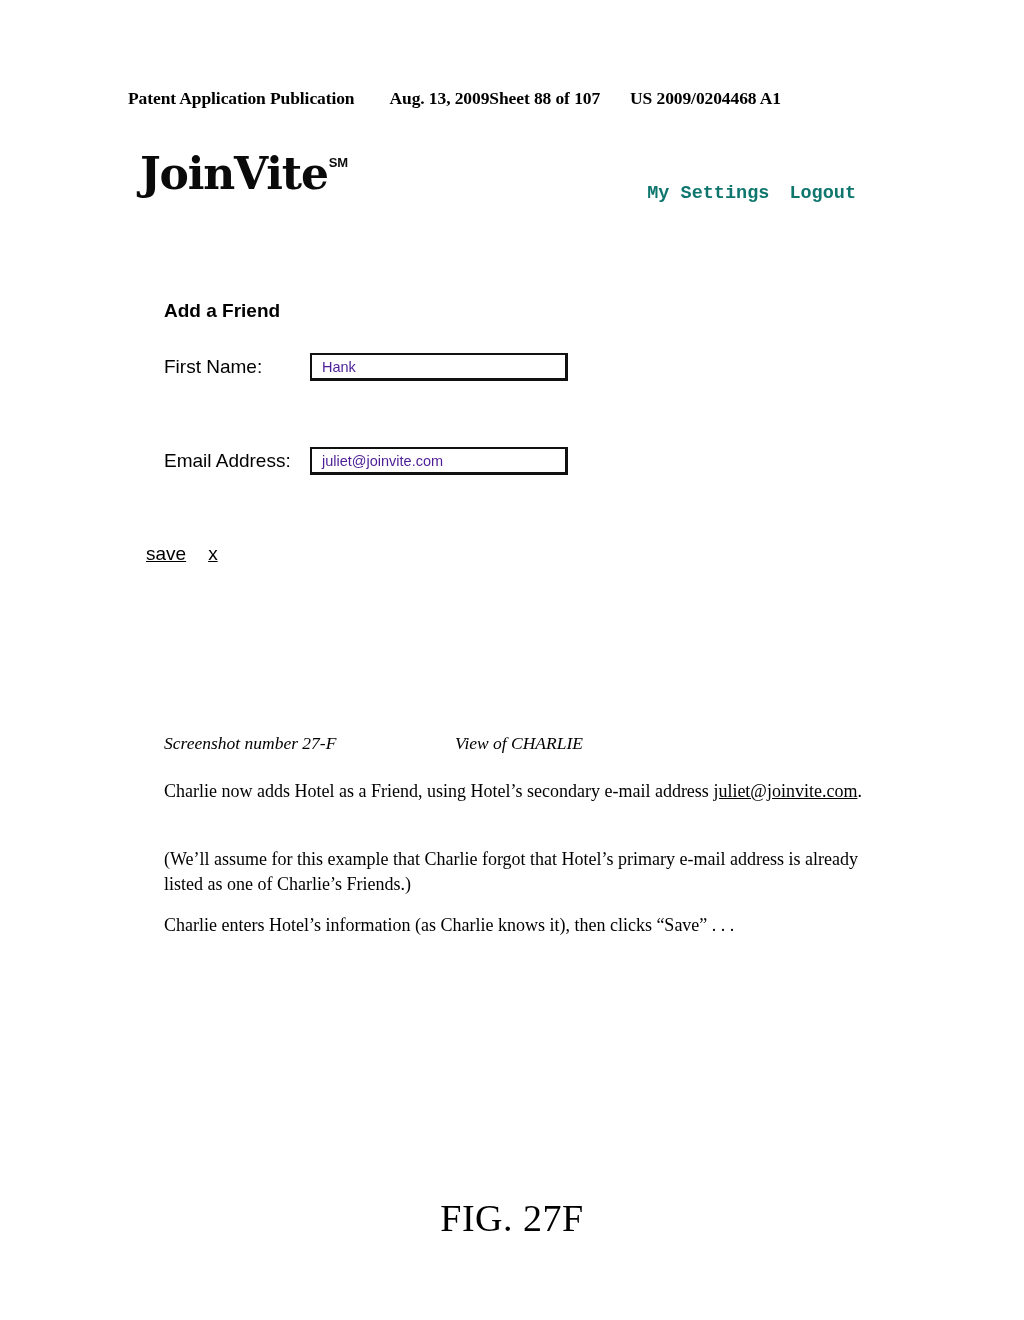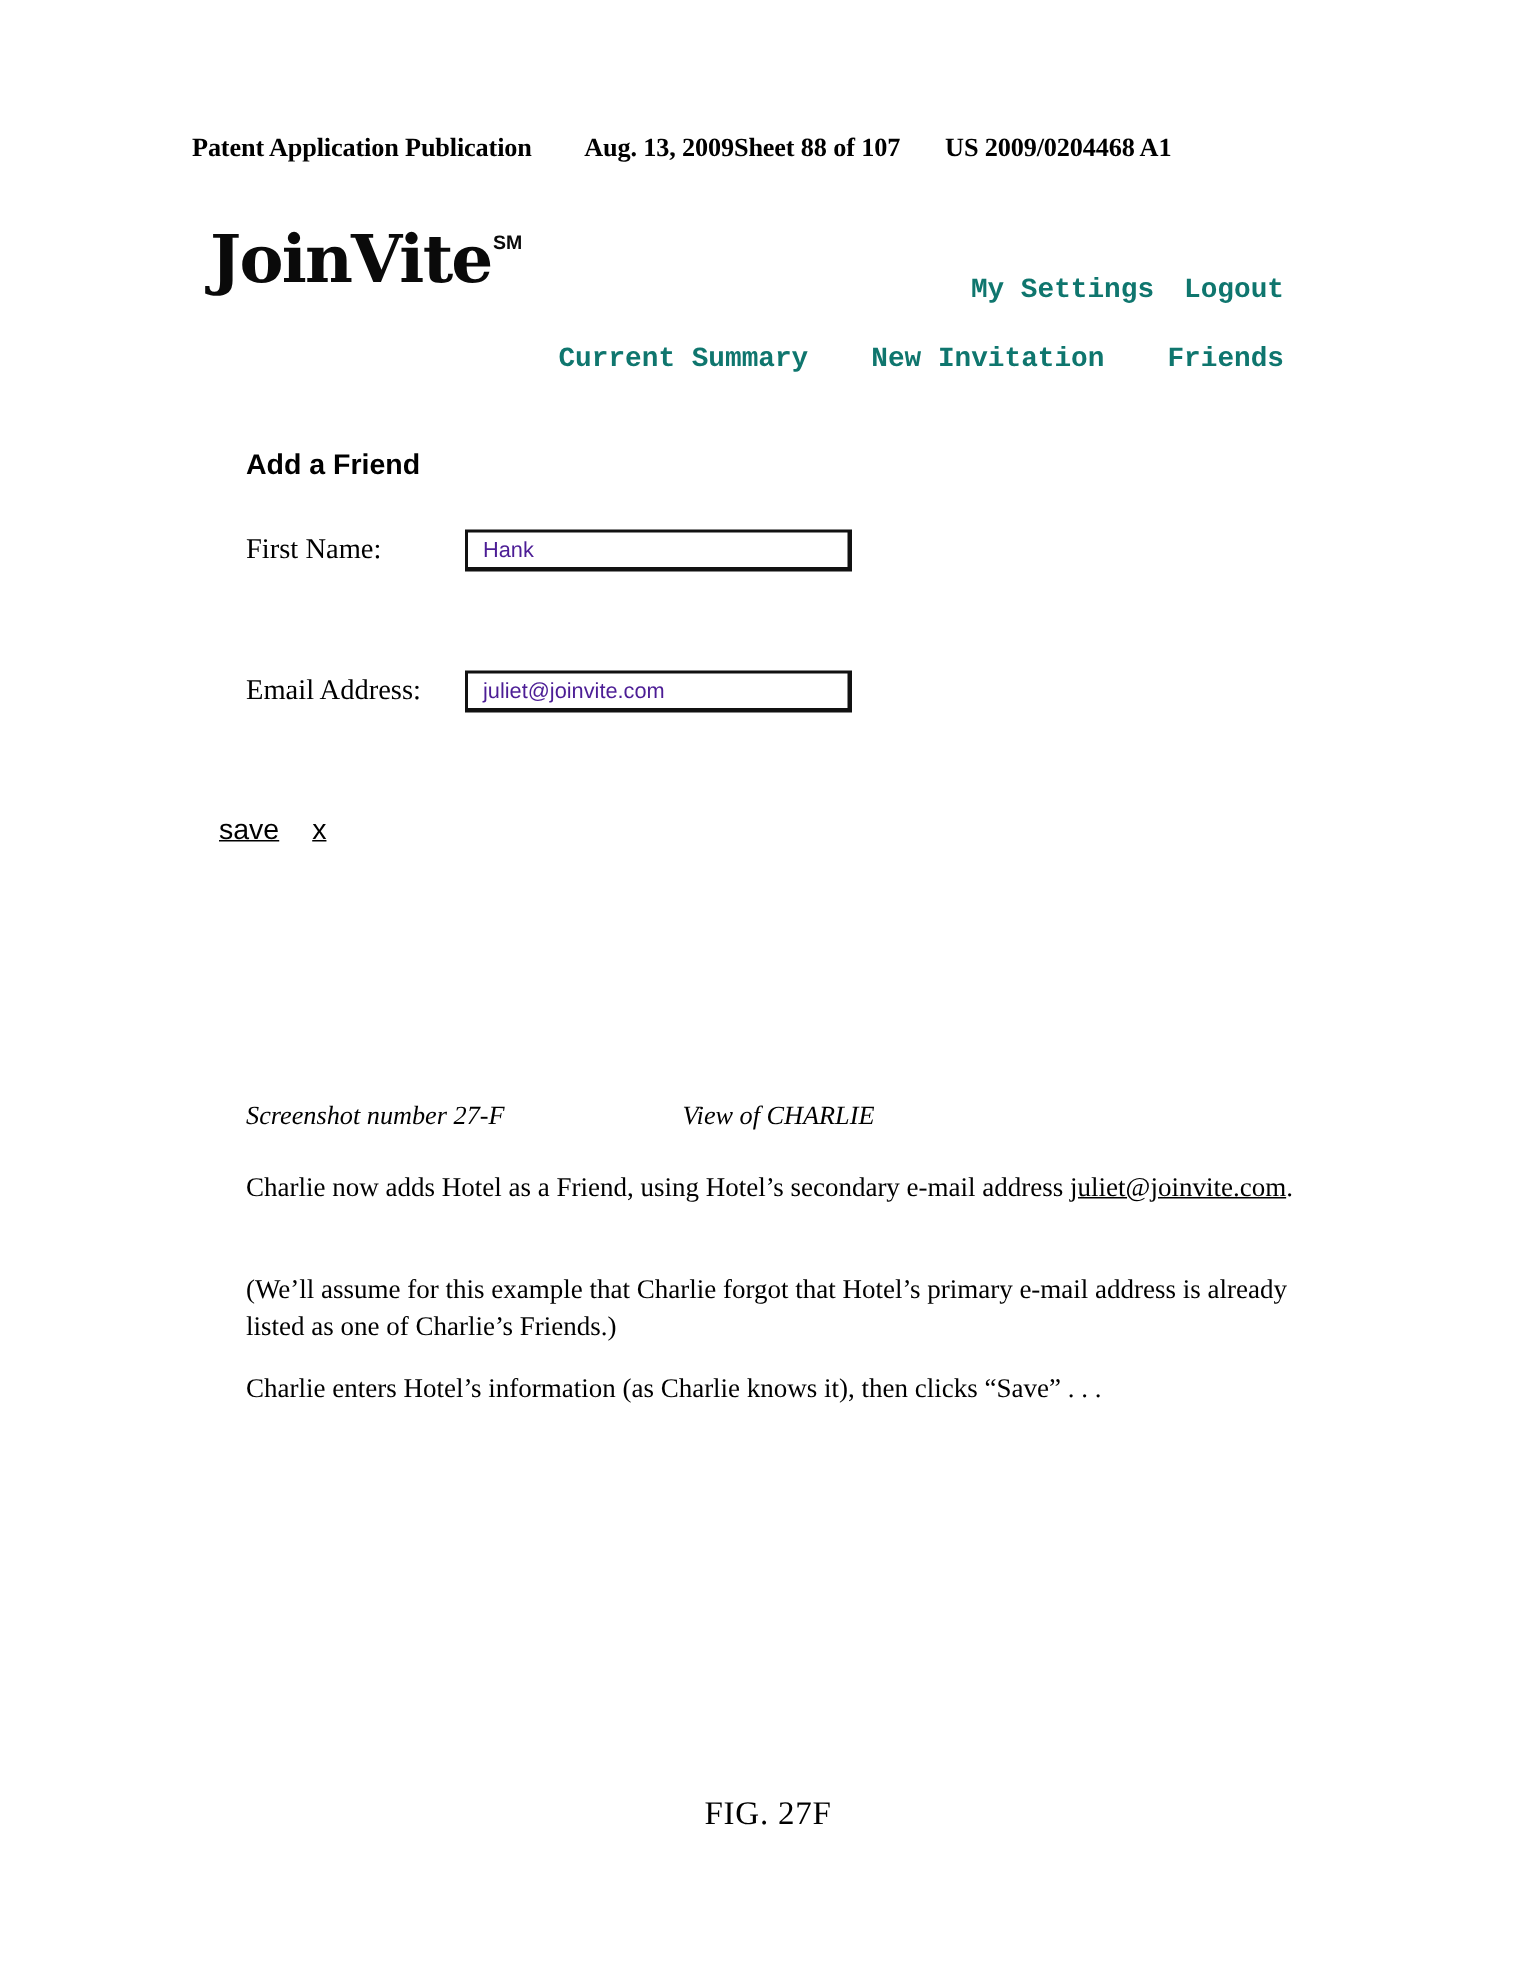--- a/index.html
+++ b/index.html
@@ -114,21 +114,21 @@
     height: 30px;
     display: flex;
     align-items: center;
     white-space: nowrap;
   }
   .field-row.r1 { top: 352px; }
   .field-row.r2 { top: 399px; }
   .field-row.r3 { top: 446px; }
 
   .field-label {
-    font-family: Liberation Serif, serif;
+    font-family: Liberation Sans, sans-serif;
     font-size: 19px;
     color: #000;
     width: 146px;
     flex: 0 0 146px;
   }
 
   .field-box {
     width: 258px;
     height: 28px;
     box-sizing: border-box;
@@ -194,21 +194,21 @@
 
   .inline-link { text-decoration: underline; }
 
   .fig-label {
     position: absolute;
     left: 0;
     top: 1196px;
     width: 1024px;
     text-align: center;
     font-family: "Liberation Serif", serif;
-    font-size: 22px;
+    font-size: 38px;
     letter-spacing: 0.5px;
   }
 </style>
 </head>
 <body>
 
 <div class="patent-header">
   <span class="ph-pub">Patent Application Publication</span>
   <span class="ph-date">Aug. 13, 2009</span>
   <span class="ph-sheet">Sheet 88 of 107</span>
@@ -219,25 +219,20 @@
 
   <div class="logo">
     <span>JoinVite</span><span class="sm">SM</span>
   </div>
 
   <div class="nav-row-top">
     <span class="nav-link">My Settings</span>
     <span class="nav-link">Logout</span>
   </div>
 
-  <div class="nav-row-main">
-    <span class="nav-link">Current Summary</span>
-    <span class="nav-link">New Invitation</span>
-    <span class="nav-link">Friends</span>
-  </div>
 
   <div class="form-title">Add a Friend</div>
 
   <div class="field-row r1">
     <span class="field-label">First Name:</span>
     <div class="field-box">
       <span>Hank</span>
     </div>
   </div>
 

